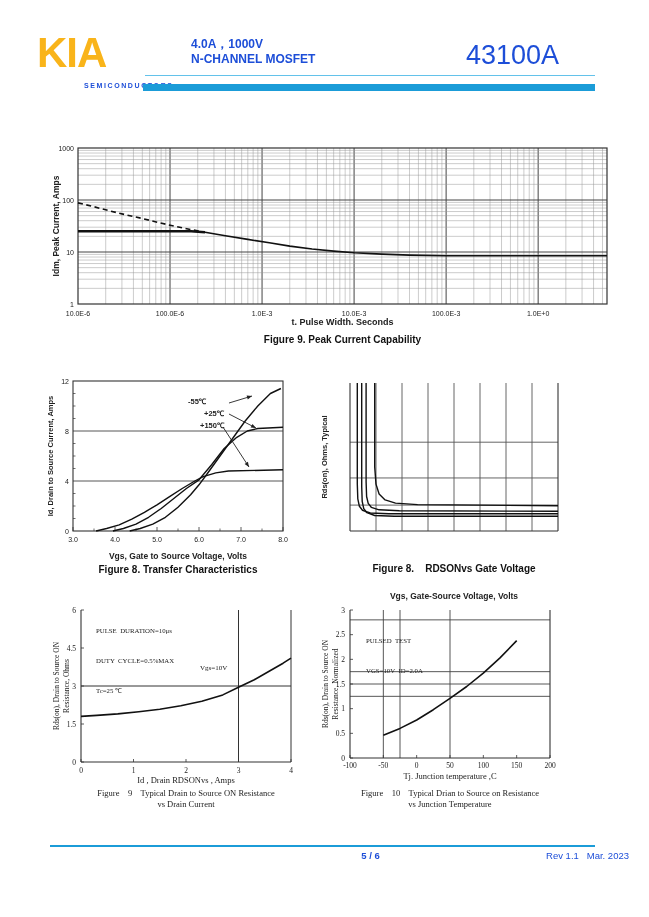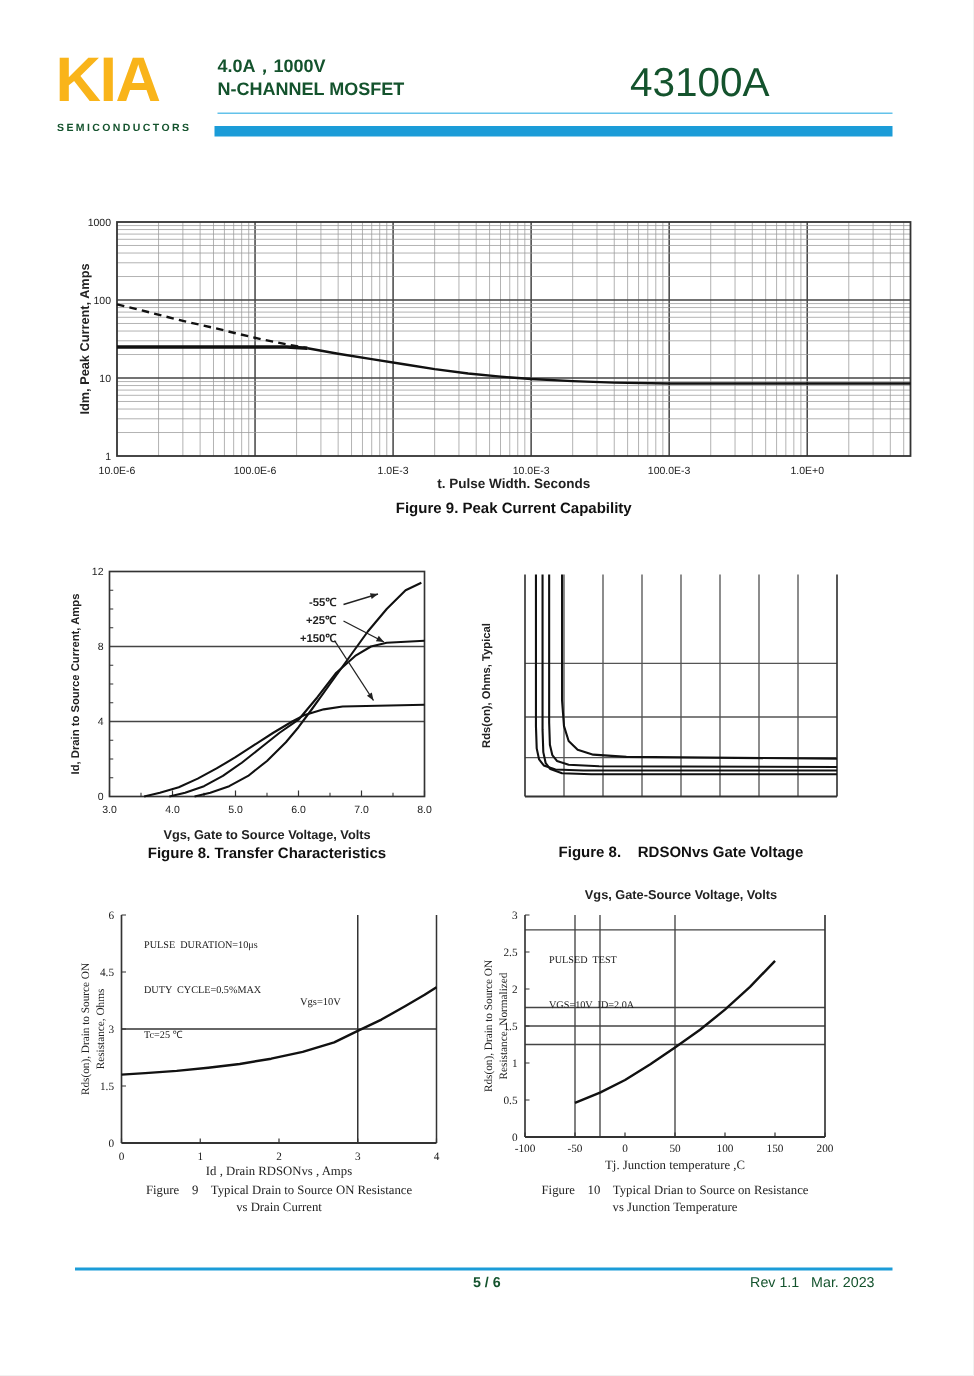--- a/index.html
+++ b/index.html
@@ -1,19 +1,19 @@
 <!DOCTYPE html>
 <html><head>
 <meta charset="utf-8">
 <style>
   html,body{margin:0;padding:0;background:#e8e8e8;}
   .page{position:relative;width:649px;height:917px;background:#ffffff;
         font-family:"Liberation Sans",sans-serif;overflow:hidden;}
   .abs{position:absolute;}
-  .cyan{color:#14532d;}
+  .cyan{color:#1d4ed8;margin-left:46px;}
   .pre{white-space:pre;}
   .rot{position:absolute;transform:translate(-50%,-50%) rotate(-90deg);white-space:nowrap;}
   .two span{display:block;text-align:center;}
   
   #logo{left:37px;top:32px;font-size:42px;font-weight:bold;letter-spacing:-1px;color:#f9b41a;line-height:1;}
   #logo-sub{left:38px;top:82px;font-size:7px;font-weight:bold;letter-spacing:1.6px;}
   #sub1{left:145px;top:36px;font-size:12px;font-weight:bold;}
   #sub2{left:145px;top:52px;font-size:12px;font-weight:bold;}
   #part{left:420px;top:40px;width:175px;text-align:left;font-size:27px;}
   #rule-thin{left:145px;top:75px;width:450px;height:1px;background:#63c2ea;}
@@ -22,21 +22,21 @@
   #fig6-ylabel{left:56px;top:226px;font-size:8.5px;font-weight:bold;color:#222;}
   #svg6{left:0;top:130px;}
   #fig6-xlabel{left:78px;top:317px;width:529px;text-align:center;font-size:9px;font-weight:bold;color:#222;}
   #fig6-caption{left:78px;top:334px;width:529px;text-align:center;font-size:10px;font-weight:bold;color:#111;}
   
   #svg7{left:30px;top:375px;}
   #fig7-ylabel{left:50px;top:456px;font-size:7.5px;font-weight:bold;color:#222;}
   #fig7-xlabel{left:43px;top:551px;width:270px;text-align:center;font-size:8.5px;font-weight:bold;color:#222;}
   #fig7-caption{left:43px;top:564px;width:270px;text-align:center;font-size:10px;font-weight:bold;color:#111;}
   .curve-lbl{font-size:7.5px;font-weight:bold;color:#222;}
-  #lbl-m55{left:206px;top:396px;}
+  #lbl-m55{left:188px;top:396px;}
   #lbl-p25{left:204px;top:408px;}
   #lbl-p150{left:200px;top:420px;}
   
   #svg8{left:330px;top:375px;}
   #fig8-ylabel{left:324px;top:457px;font-size:7.5px;font-weight:bold;color:#222;}
   #fig8-xlabel{left:350px;top:551px;width:208px;text-align:center;font-size:8.5px;font-weight:bold;color:#222;margin-top:40px;}
   #fig8-caption{left:334px;top:563px;width:240px;text-align:center;font-size:10px;font-weight:bold;color:#111;}
   
   .serif{font-family:"Liberation Serif",serif;color:#222;}
   #svg9{left:30px;top:595px;}

